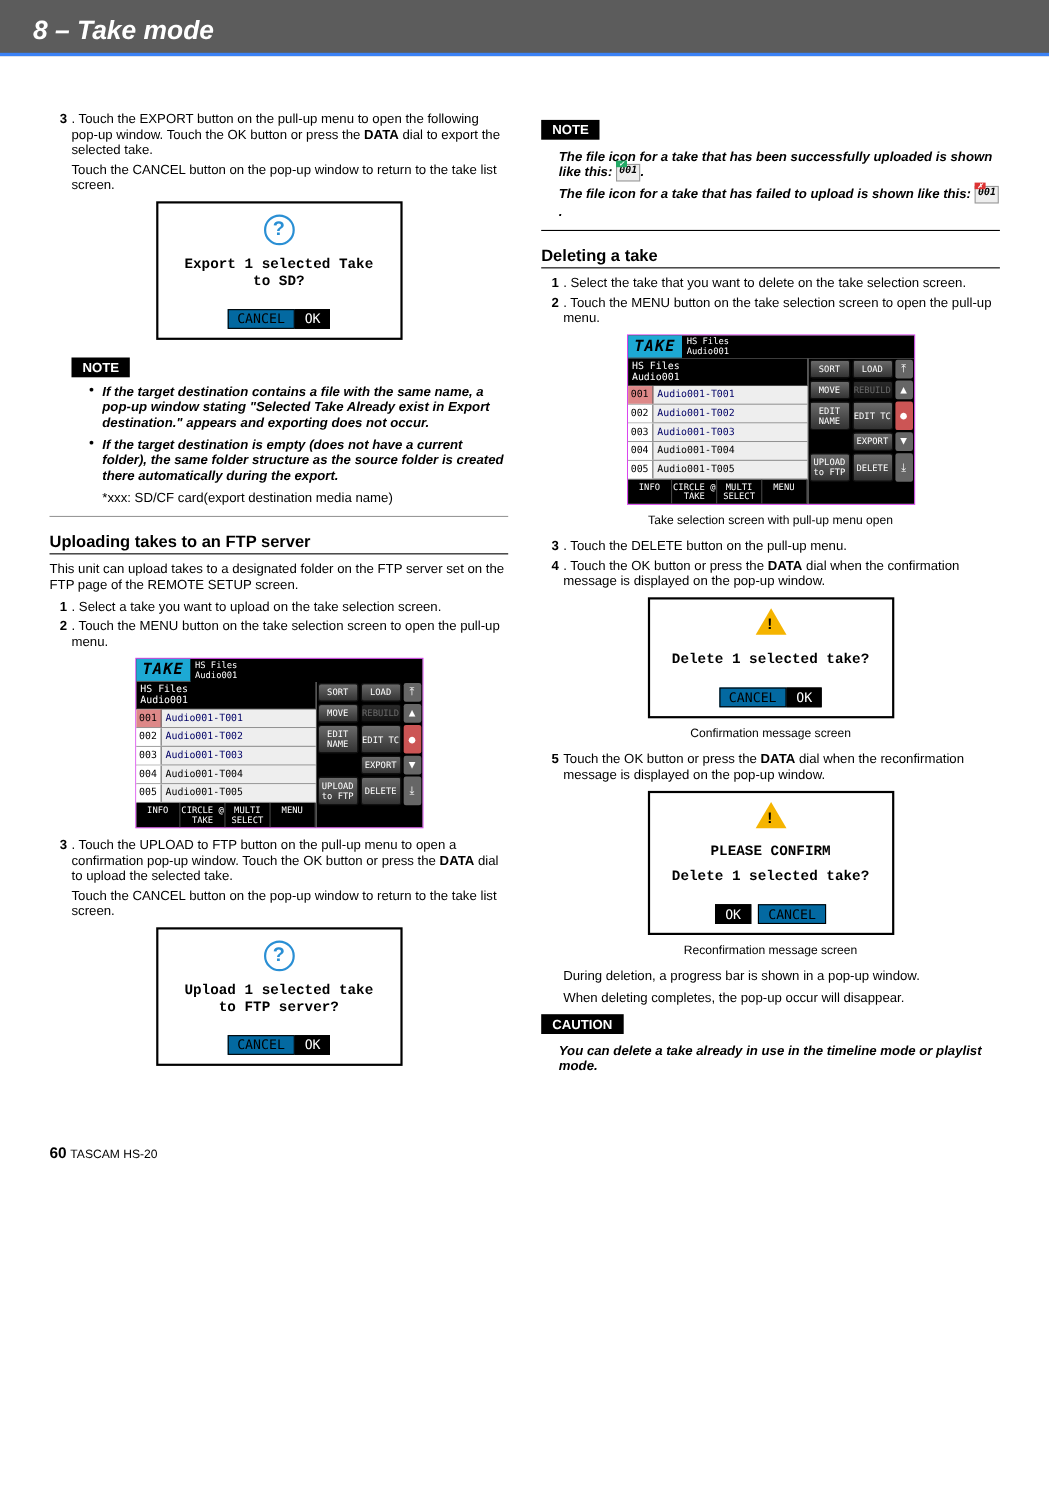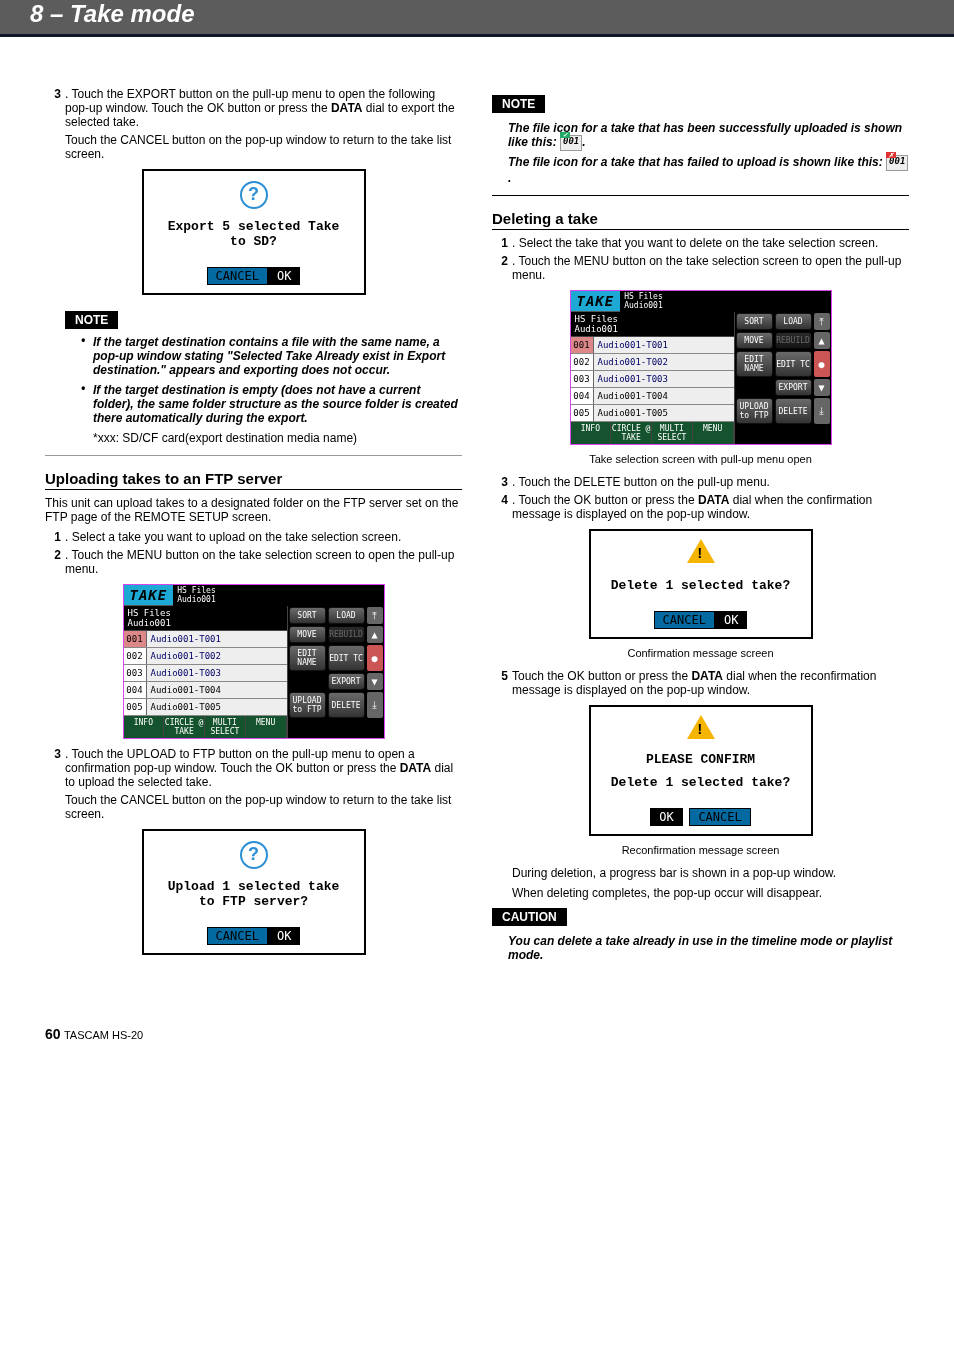--- a/index.html
+++ b/index.html
@@ -7,22 +7,22 @@
     font-size: 12px;
     margin: 0;
     padding: 0;
     background: #fff;
     color: #000;
     width: 954px;
   }
   .header-bar {
     background: #5c5c5c;
     color: #fff;
-    padding: 0 30px 6px 30px;
-    border-bottom: 3px solid #0f172a;
+    padding: 14px 30px 6px 30px;
+    border-bottom: 3px solid #3b82f6;
   }
   .header-bar h1 {
     margin: 0;
     font-size: 24px;
     font-weight: bold;
     font-style: italic;
   }
   .content {
     display: flex;
     padding: 50px 45px 20px 45px;
@@ -196,21 +196,21 @@
   .take-row {
     display:flex; border-bottom:1px solid #888;
     background:#eee;
   }
   .take-row .num { width:22px; background:#fff; text-align:center; border-right:1px solid #666; font-size:9px; padding:3px 0;}
   .take-row .name { flex:1; padding:3px 4px; font-size:9px;}
   .take-row.sel .num { background:#d88;}
   .take-row.sel .name { color:#006;}
   .take-row.alt .name { color:#006; }
   .take-bottom {
-    display:flex; background:#14532d; color:#fff;
+    display:flex; background:#000000; color:#fff;
   }
   .take-bottom div {
     flex:1; text-align:center; padding:2px 0; font-size:8px;
     border-right:1px solid #444;
   }
   .take-side {
     width:96px; background:#000;
   }
   .take-side-row { display:flex;}
   .take-side button {
@@ -282,21 +282,21 @@
     <div class="step">
       <div class="step-num">3</div>
       <div class="step-body">
         <span>. Touch the EXPORT button on the pull-up menu to open the following pop-up window. Touch the OK button or press the </span><b class="data">DATA</b><span> dial to export the selected take.</span>
         <div style="margin-top:4px">Touch the CANCEL button on the pop-up window to return to the take list screen.</div>
       </div>
     </div>
 
     <div class="img-placeholder" style="width:220px;">
       <div class="question-icon">?</div>
-      <div class="dlg-text"><span>Export 5 selected Take</span>
+      <div class="dlg-text"><span>Export 1 selected Take</span>
 <span>to SD?</span></div>
       <div class="dlg-btns">
         <span class="dlg-btn">CANCEL</span><span class="dlg-btn dark">OK</span>
       </div>
     </div>
 
     <div class="note-label">NOTE</div>
     <ul class="note-list">
       <li>If the target destination contains a file with the same name, a pop-up window stating "Selected Take Already exist in Export destination." appears and exporting does not occur.</li>
       <li>If the target destination is empty (does not have a current folder), the same folder structure as the source folder is created there automatically during the export.</li>

